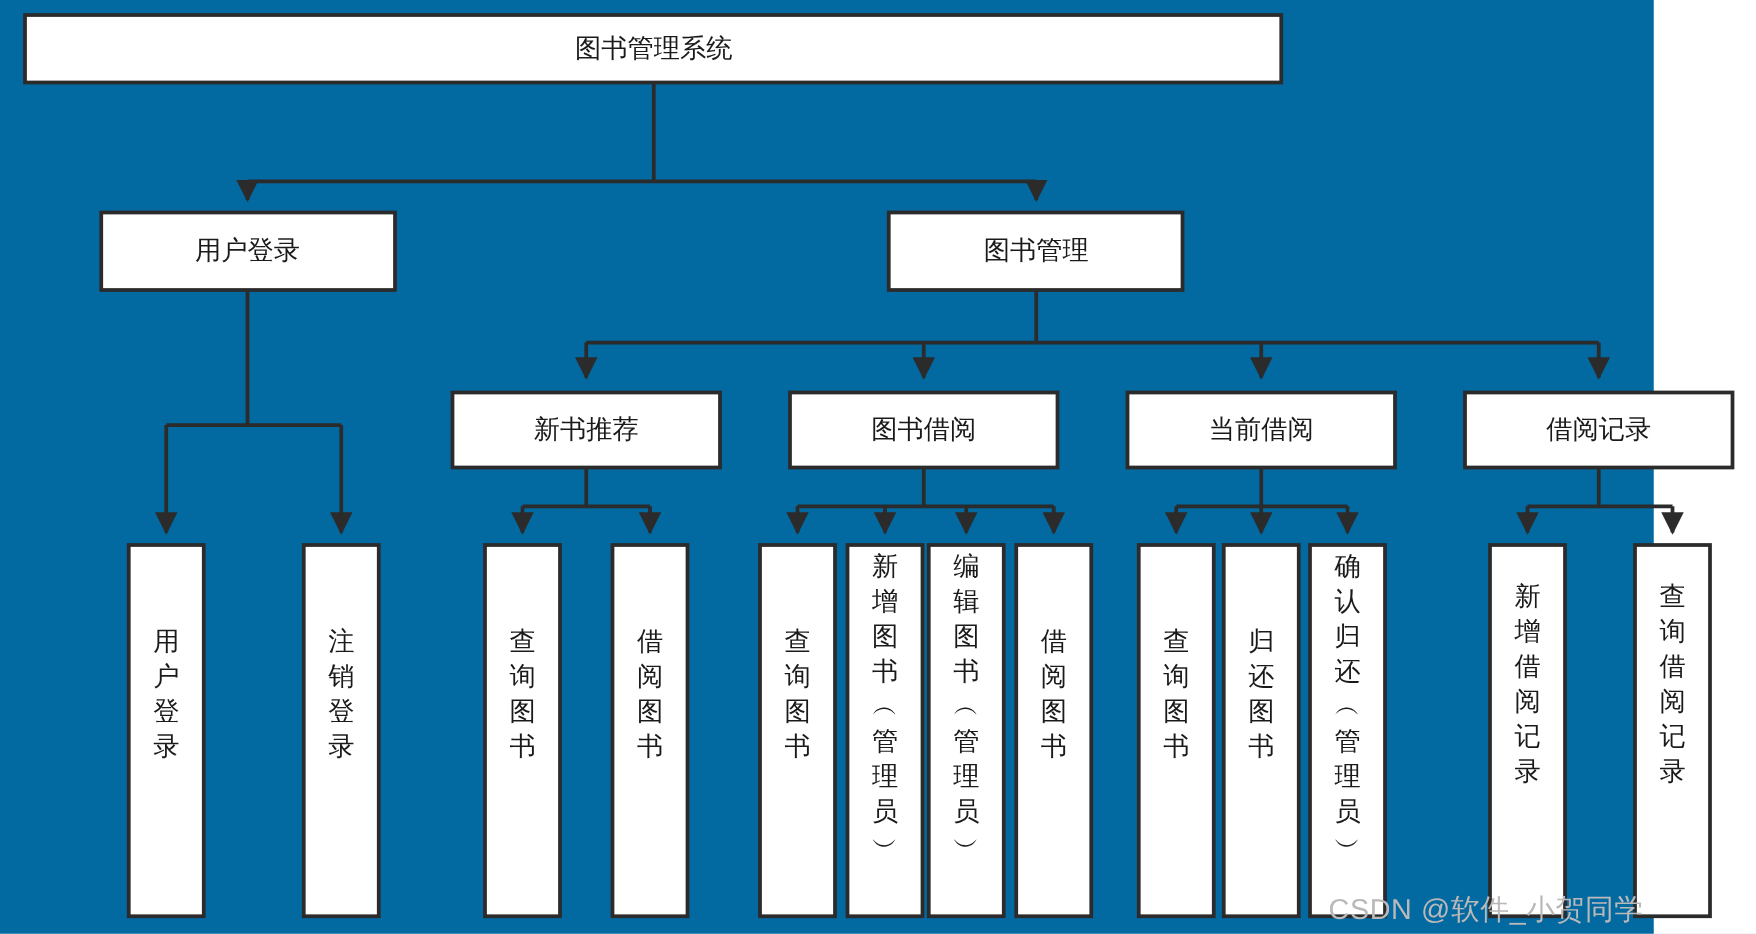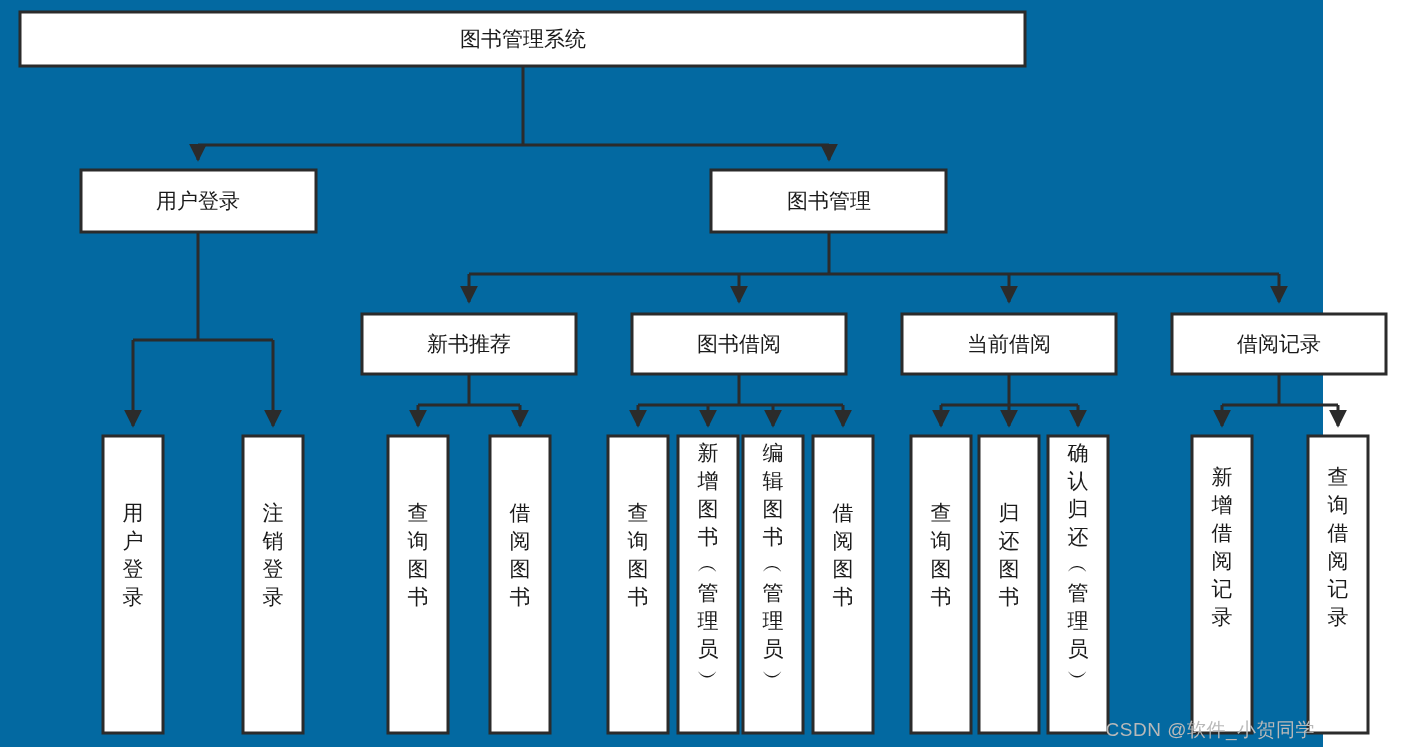--- a/index.html
+++ b/index.html
@@ -22,21 +22,21 @@
   .vlabel{
     font-family:"Liberation Sans","DejaVu Sans",sans-serif;
     fill:#1a1a1a;
     font-size:21px;
     text-anchor:middle;
   }
   .watermark{
     position:absolute;
     right:8px;bottom:4px;
     font-family:"Liberation Sans","DejaVu Sans",sans-serif;
-    font-size:19px;
+    font-size:23px;
     color:#b9b9b9;
     letter-spacing:0.5px;
     white-space:nowrap;
     user-select:none;
   }
 </style>
 </head>
 <body>
 
 <div id="diagram-root">

